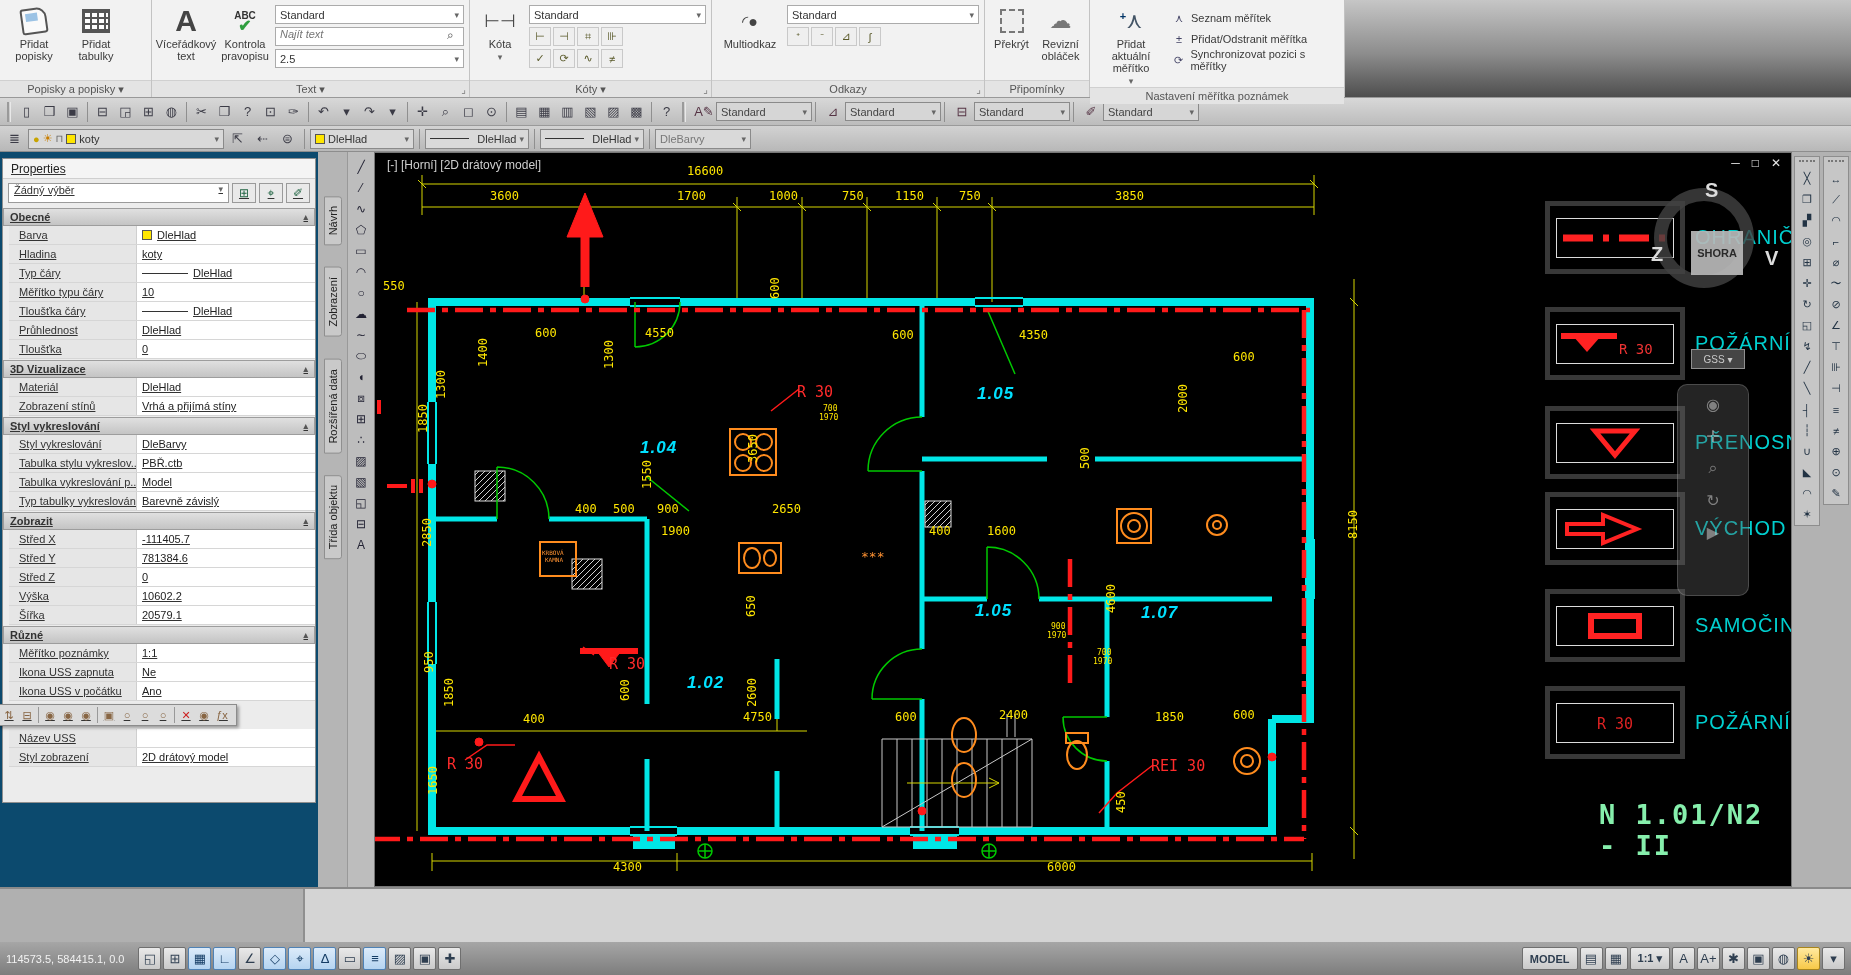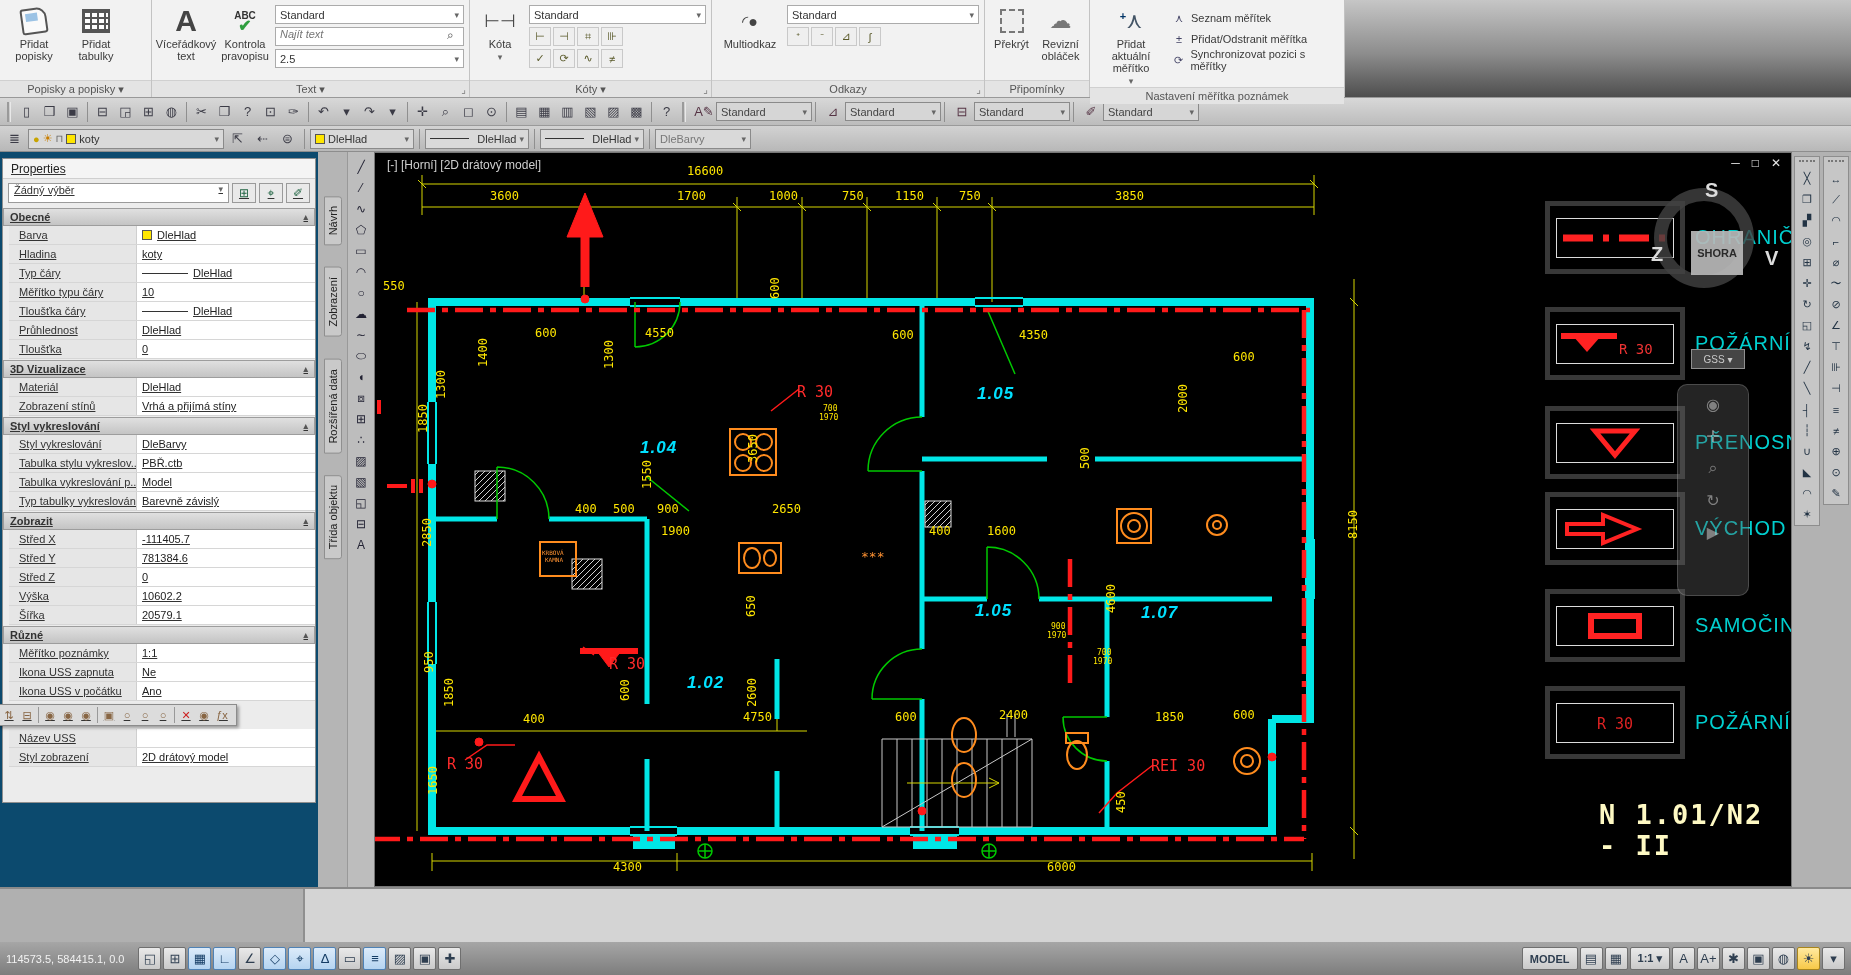--- a/index.html
+++ b/index.html
@@ -110,21 +110,21 @@
   .vp-label { position:absolute; left:12px; top:5px; color:#cfcfcf; font-size:12px; z-index:5; }
   .winbtns { position:absolute; right:10px; top:3px; display:flex; gap:12px; color:#e8e8e8; font-size:12px; z-index:6; }
   svg.plan { position:absolute; inset:0; }
 
   .legend { position:absolute; left:1170px; top:0; width:260px; height:100%; z-index:2; }
   .li { position:absolute; left:0; display:flex; align-items:center; }
   .lbox { width:140px; height:73px; background:#000; border:5px solid #383838; display:flex;
     align-items:center; justify-content:center; }
   .lbox svg { outline:1px solid #dcdcdc; outline-offset:-2px; }
   .llabel { margin-left:10px; color:#00cfcf; font-size:20px; letter-spacing:1px; white-space:nowrap; }
-  .lfooter { position:absolute; left:1224px; top:646px; color:#fef9c3; font-size:27px; font-weight:bold;
+  .lfooter { position:absolute; left:1224px; top:646px; color:#86efac; font-size:27px; font-weight:bold;
     letter-spacing:2px; z-index:2; font-family:"DejaVu Sans Mono",monospace; }
 
   .viewcube { position:absolute; z-index:8; }
   .vc-ring { position:absolute; left:1279px; top:35px; width:100px; height:100px; border:13px solid rgba(66,66,66,.8);
     border-radius:50%; }
   .vc-letter { position:absolute; color:#dcdcdc; font-size:20px; font-weight:bold; z-index:9; }
   .vc-face { position:absolute; left:1316px; top:78px; width:52px; height:44px; background:rgba(185,185,185,.92);
     color:#2a2a2a; font-size:11px; font-weight:bold; display:flex; align-items:center; justify-content:center; z-index:9; }
   .vc-menu { position:absolute; left:1316px; top:196px; width:54px; height:20px; background:rgba(125,125,125,.55);
     border:1px solid #8f8f8f; border-radius:0; color:#c9c9c9; font-size:10px; display:flex; align-items:center;

